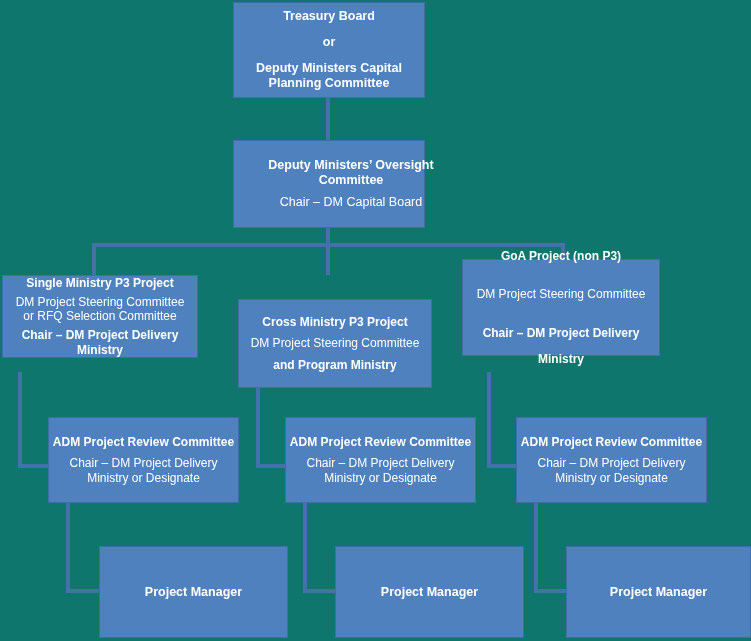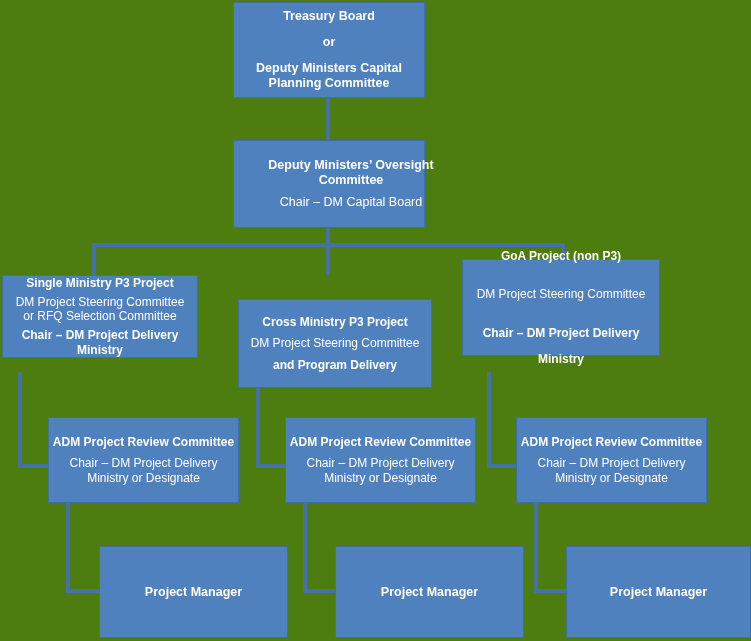--- a/index.html
+++ b/index.html
@@ -4,21 +4,21 @@
 <style>
   html, body {
     margin: 0;
     padding: 0;
     background: #ffffff;
   }
   #canvas {
     position: relative;
     width: 751px;
     height: 641px;
-    background: #4d7c0f;
+    background: #0f766e;
     overflow: hidden;
     font-family: "Liberation Sans", sans-serif;
   }
   .box {
     position: absolute;
     background: #4E81BD;
     border: 1px solid #3F6FA8;
     box-sizing: border-box;
     display: flex;
     flex-direction: column;
@@ -106,21 +106,21 @@
     <div class="gap-s"></div>
     <span class="ln bold">Chair – DM Project Delivery</span>
     <span class="ln bold">Ministry</span>
   </div>
 
   <div class="box" style="left:238px; top:283px; width:194px; height:89px; font-size:12px;margin-top:16px;">
     <span class="ln bold">Cross Ministry P3 Project</span>
     <div class="gap-s"></div>
     <span class="ln reg">DM Project Steering Committee</span>
     <div class="gap-s"></div>
-    <span class="ln bold">and Program Delivery</span>
+    <span class="ln bold">and Program Ministry</span>
   </div>
 
   <div class="box" style="left:462px; top:259px; width:198px; height:97px; font-size:12px;gap:12px;">
     <span class="ln bold">GoA Project (non P3)</span>
     <div class="gap-l"></div>
     <span class="ln reg">DM Project Steering Committee</span>
     <div class="gap-s"></div>
     <span class="ln bold">Chair – DM Project Delivery</span>
     <span class="ln bold">Ministry</span>
   </div>

